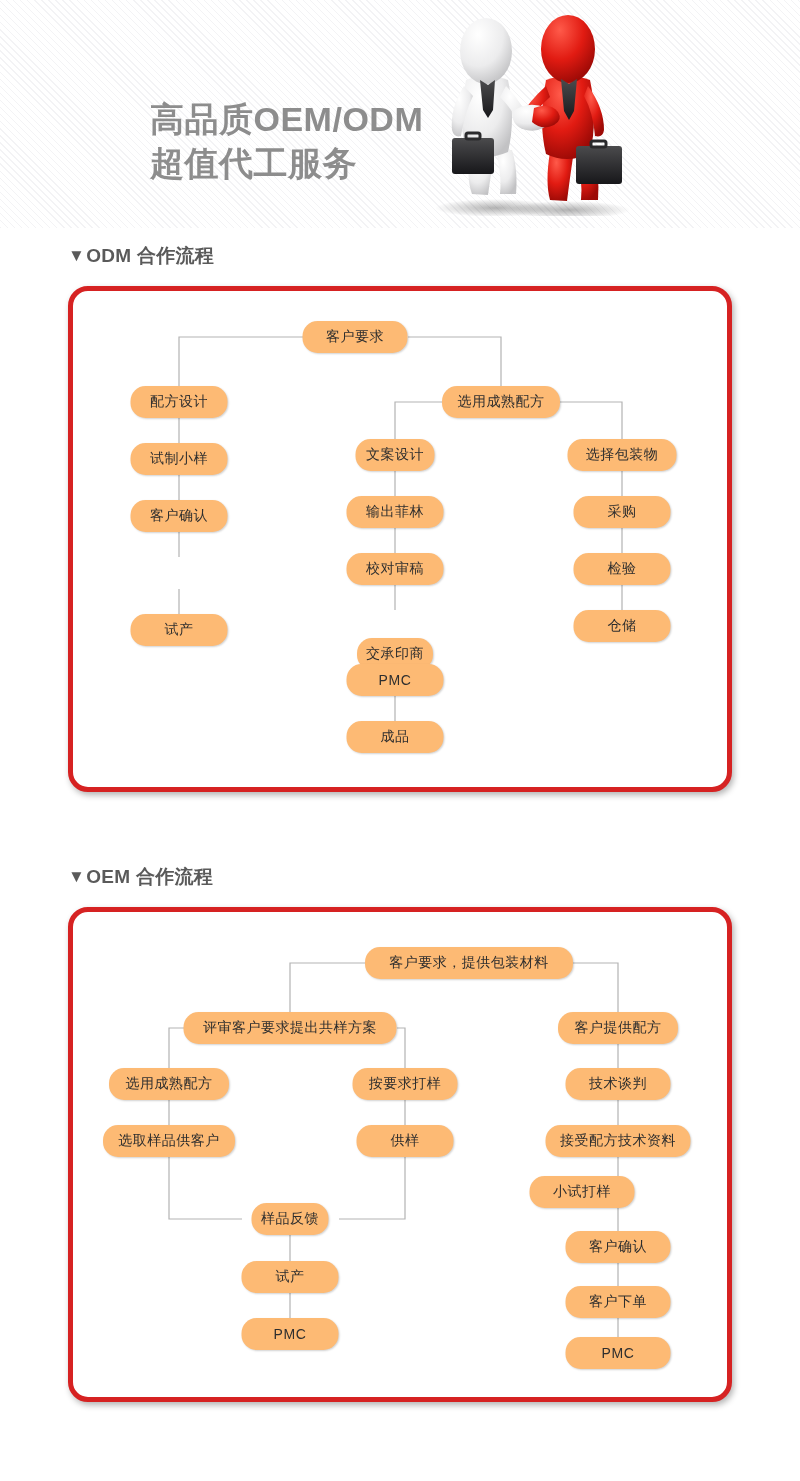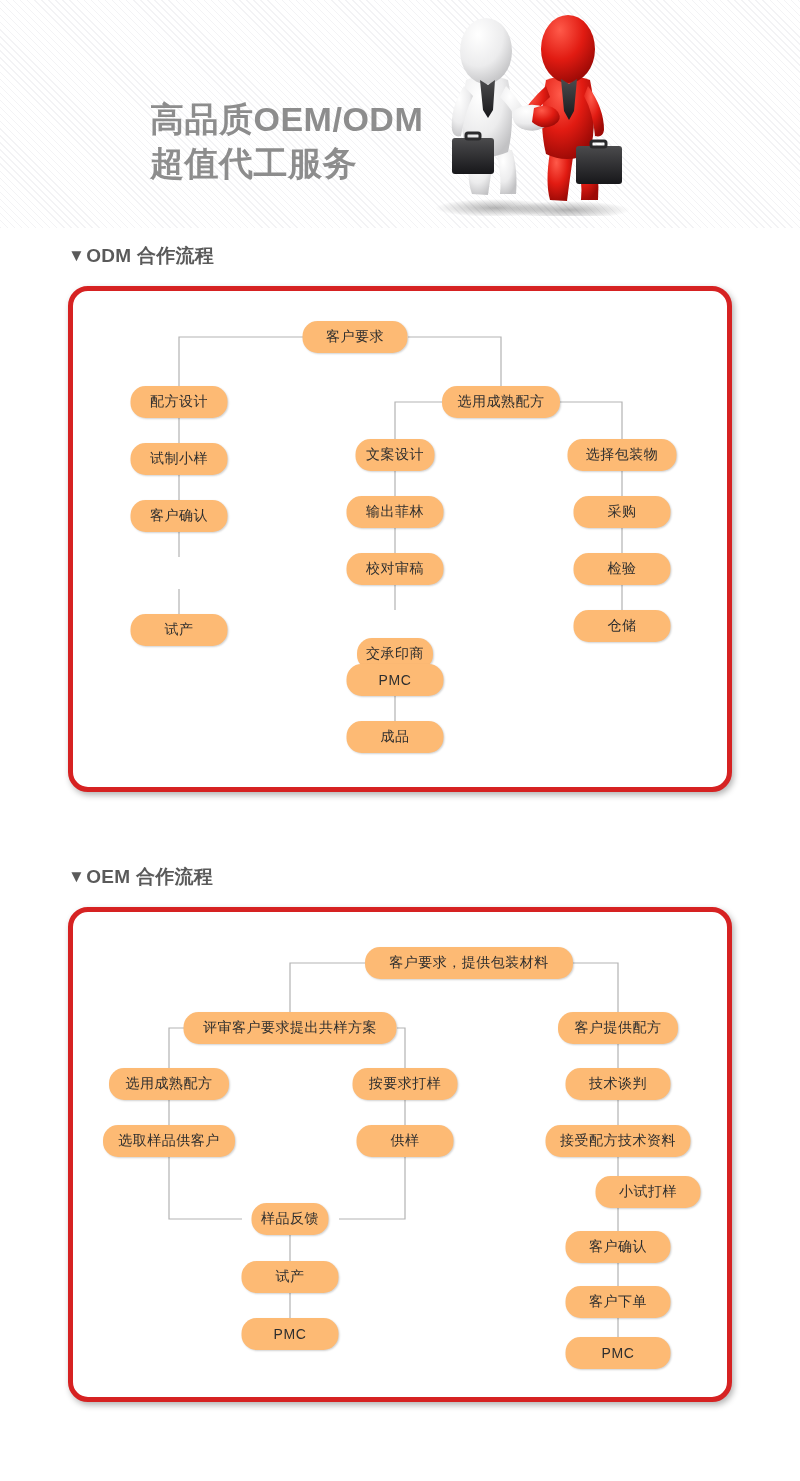--- a/index.html
+++ b/index.html
@@ -217,17 +217,17 @@
     <div class="node" style="left: 169px; top: 1068px; width: 120px;">选用成熟配方</div>
     <div class="node" style="left: 169px; top: 1125px; width: 132px;">选取样品供客户</div>
     <div class="node" style="left: 405px; top: 1068px; width: 105px;">按要求打样</div>
     <div class="node" style="left: 405px; top: 1125px; width: 97px; font-family: Liberation Mono, monospace;">供样</div>
     <div class="node" style="left: 290px; top: 1203px; width: 77px;">样品反馈</div>
     <div class="node" style="left: 290px; top: 1261px; width: 97px;">试产</div>
     <div class="node lat" style="left: 290px; top: 1318px; width: 97px;">PMC</div>
     <div class="node" style="left: 618px; top: 1012px; width: 120px;">客户提供配方</div>
     <div class="node" style="left: 618px; top: 1068px; width: 105px;">技术谈判</div>
     <div class="node" style="left: 618px; top: 1125px; width: 145px;">接受配方技术资料</div>
-    <div class="node" style="left: 648px; top: 1176px; width: 105px;">小试打样</div>
+    <div class="node" style="left: 582px; top: 1176px; width: 105px;">小试打样</div>
     <div class="node" style="left: 618px; top: 1231px; width: 105px;">客户确认</div>
     <div class="node" style="left: 618px; top: 1286px; width: 105px;">客户下单</div>
     <div class="node lat" style="left: 618px; top: 1337px; width: 105px;">PMC</div>
   </div>
 
 </body></html>

